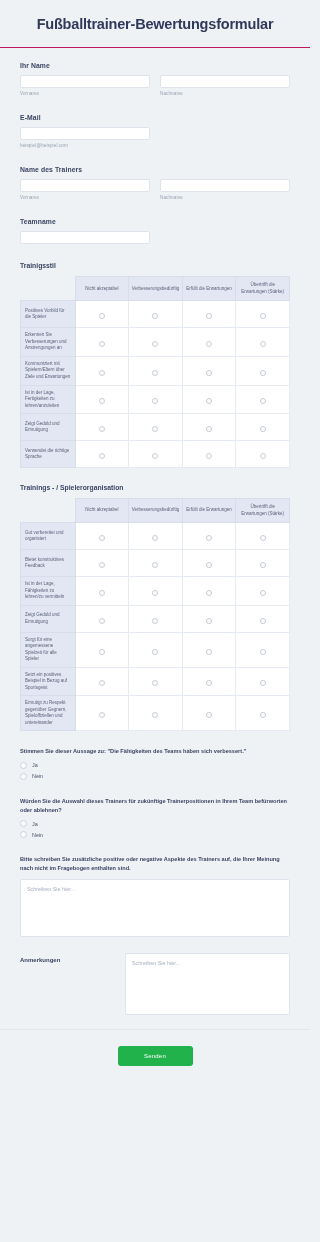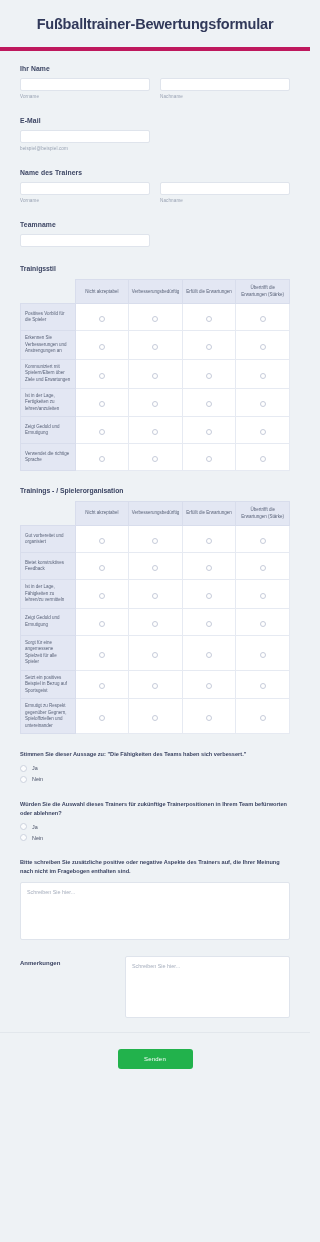--- a/index.html
+++ b/index.html
@@ -19,21 +19,21 @@
     height: 1242px;
     position: relative;
     background: #eef2f5;
     box-sizing: border-box;
   }
 
   
   .form-header {
     padding: 16px 10px 14px 10px;
     text-align: center;
-    border-bottom: 4px solid #be185d;
+    border-bottom: 1px solid #be185d;
   }
   .form-title {
     font-size: 14.5px;
     font-weight: bold;
     color: #31395a;
     letter-spacing: -0.2px;
     line-height: 1.2;
   }
 
   

